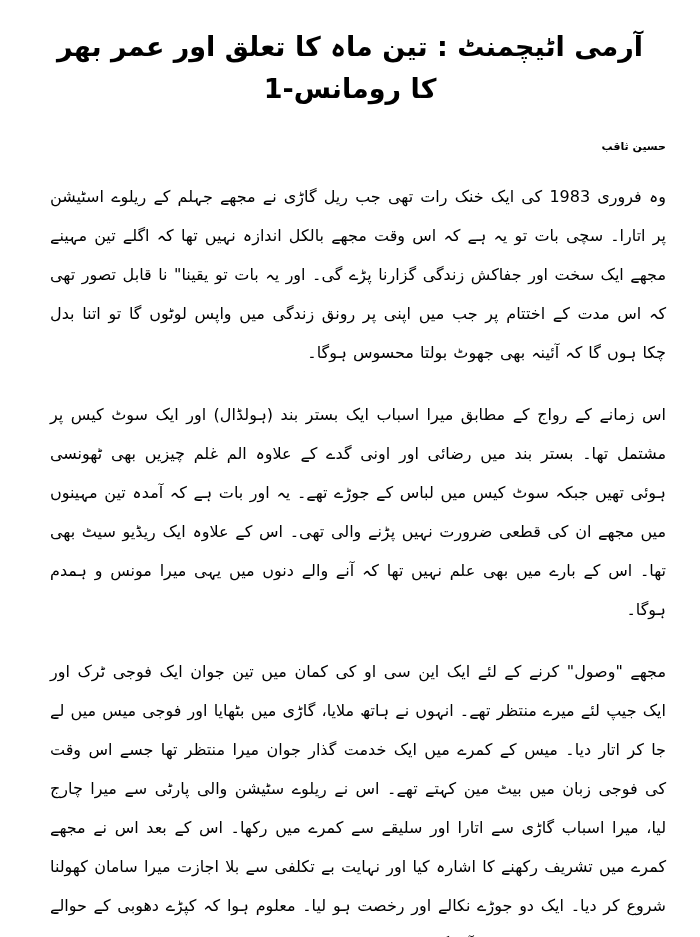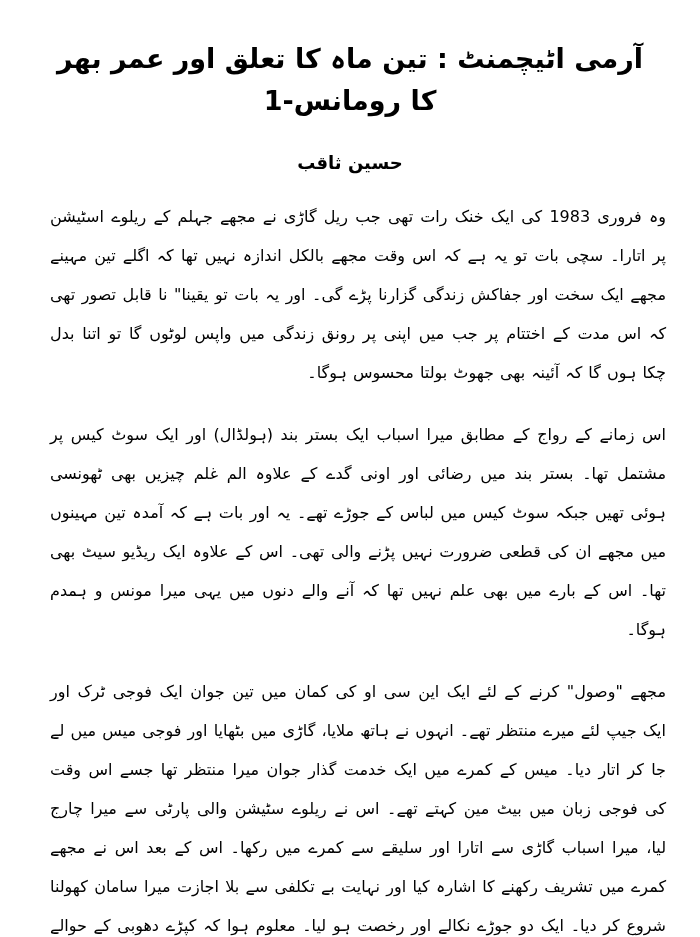--- a/index.html
+++ b/index.html
@@ -11,37 +11,36 @@
   body {
     width: 700px;
     height: 937px;
     overflow: hidden;
     font-family: "DejaVu Sans", sans-serif;
   }
   .page {
     box-sizing: border-box;
     width: 700px;
     height: 937px;
-    padding: 24px 34px 20px 34px;
+    padding: 12px 34px 20px 34px;
     background: #ffffff;
   }
   .title {
     direction: rtl;
     unicode-bidi: plaintext;
     text-align: center;
     font-size: 27px;
     font-weight: bold;
     line-height: 1.55;
     margin: 14px 10px 0 10px;
     font-family: "DejaVu Sans", sans-serif;
   }
   .author {
     direction: rtl;
-    text-align: center;
-    font-size: 18px;
+    font-size: 11px;
     font-weight: bold;
     margin: 30px 0 24px 0;
   }
   .body-text p {
     direction: rtl;
     text-align: justify;
     text-align-last: right;
     font-size: 16px;
     line-height: 39px;
     margin: 0 0 23px 16px;

